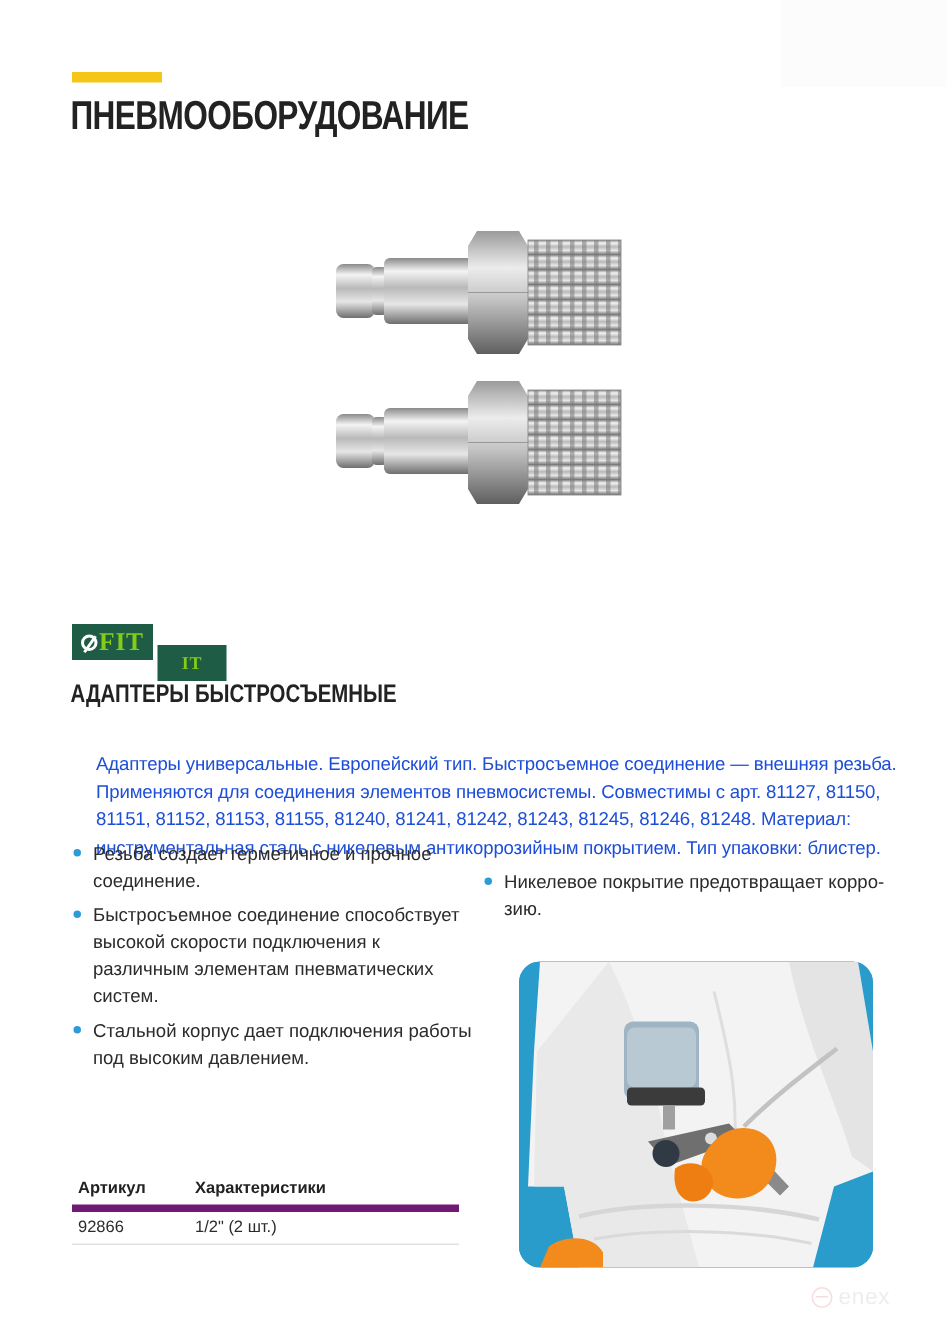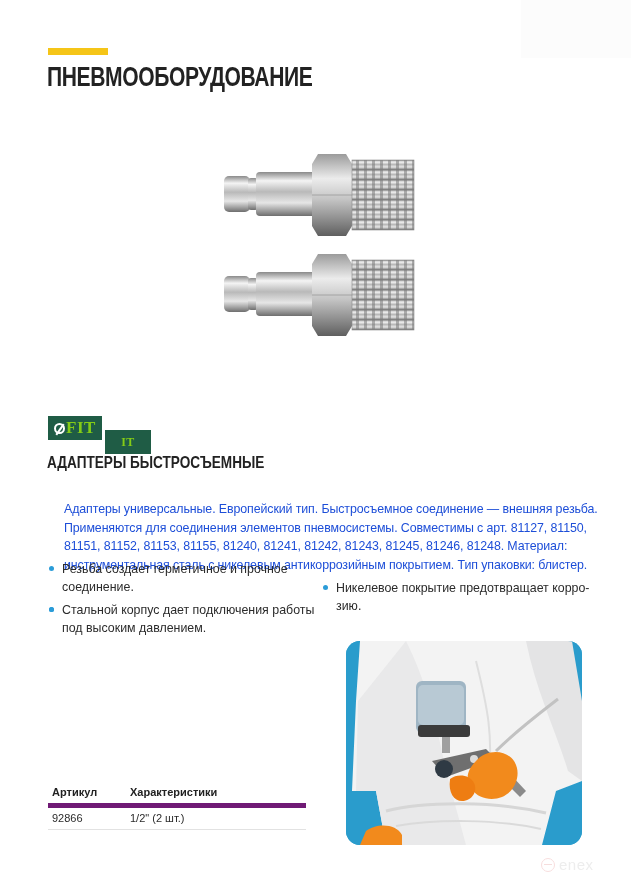--- a/index.html
+++ b/index.html
@@ -270,20 +270,21 @@
 
 <p class="description">Адаптеры универсальные. Европейский тип. Быстросъемное соединение — внешняя резьба. Применяются для соединения элементов пневмосистемы. Совместимы с арт. 81127, 81150, 81151, 81152, 81153, 81155, 81240, 81241, 81242, 81243, 81245, 81246, 81248. Материал: инструментальная сталь с никелевым антикоррозийным покрытием. Тип упаковки: блистер.</p>
 
 <ul class="bullets col-left">
   <li>
     <span class="dot"></span>
     <span>Резьба создает герметичное и прочное соединение.</span>
   </li>
   <li>
     <span class="dot"></span>
+    <span>Быстросъемное соединение способствует высокой скорости подключения к различным элементам пневматических систем.</span>
   </li>
   <li>
     <span class="dot"></span>
     <span>Стальной корпус дает подключения работы под высоким давлением.</span>
   </li>
 </ul>
 
 <ul class="bullets col-right">
   <li>
     <span class="dot"></span>

